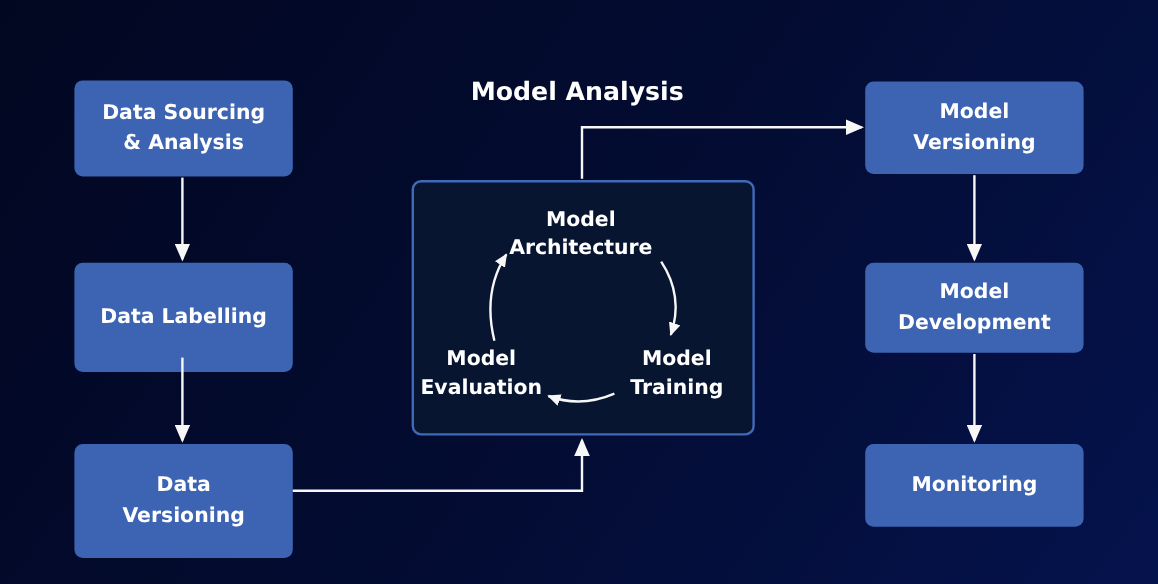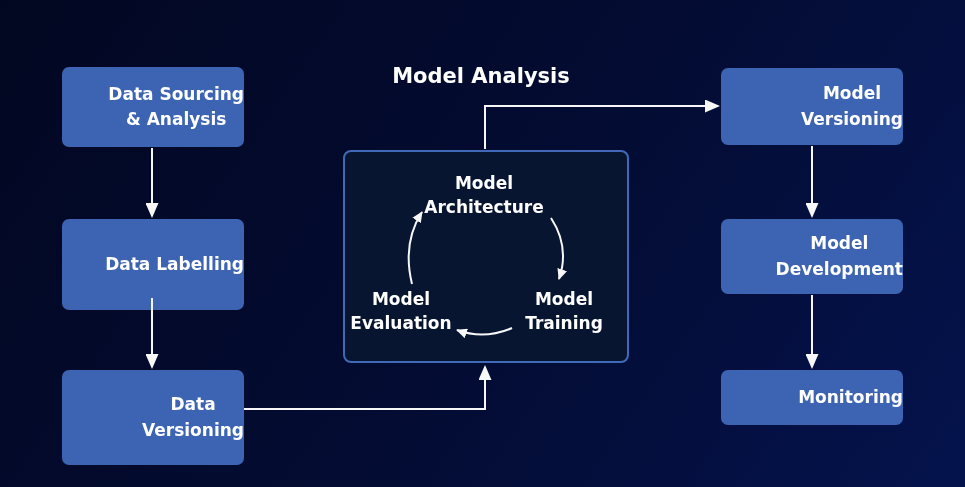--- a/index.html
+++ b/index.html
@@ -26,33 +26,33 @@
     white-space: nowrap;
   }
   .node {
     position: absolute;
     width: 182px;
     border-radius: 7px;
     background: var(--node-fill);
     color: var(--text);
     display: flex;
     align-items: center;
-    justify-content: flex-end;
+    justify-content: center;
     text-align: center;
     font-size: 17px;
     font-weight: 600;
     line-height: 1.5;
     white-space: pre-line;
   }
   #n-ds  { left: 62px;  top: 67px;  height: 80px; }
   #n-dl  { left: 62px;  top: 219px; height: 91px; }
   #n-dv  { left: 62px;  top: 370px; height: 95px; }
   #n-mv  { left: 721px; top: 68px;  height: 77px; }
   #n-md  { left: 721px; top: 219px; height: 75px; }
-  #n-mon { left: 721px; top: 370px; height: 55px; }
+  #n-mon { left: 721px; top: 370px; height: 69px; }
   .cycle-box {
     position: absolute;
     left: 343px; top: 150px;
     width: 282px; height: 209px;
     border: 2px solid var(--cycle-border);
     border-radius: 8px;
     background: var(--cycle-fill);
   }
   .cycle-label {
     position: absolute;

